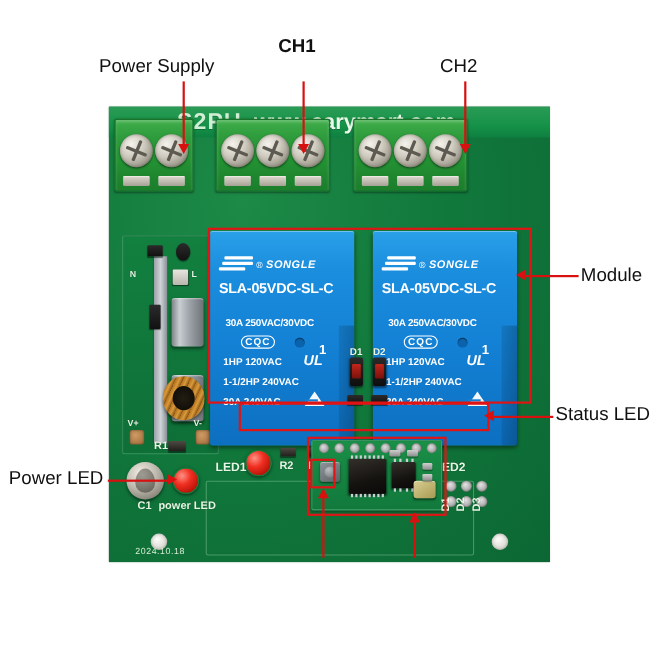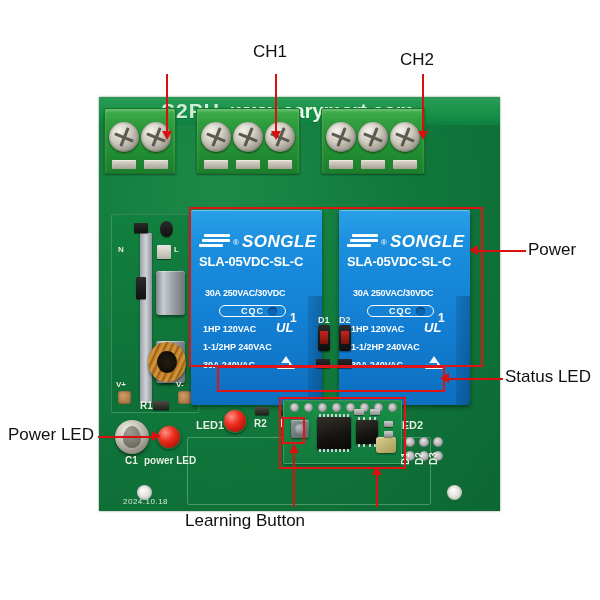--- a/index.html
+++ b/index.html
@@ -123,26 +123,26 @@
   .relay .songle-mark{
     width:31px;height:18px;position:relative;margin-right:3px;
   }
   .relay .songle-mark i{
     position:absolute;left:0;height:3px;background:#fff;border-radius:1px;display:block;
   }
   .relay .songle-mark i:nth-child(1){top:1px;width:26px;left:5px;}
   .relay .songle-mark i:nth-child(2){top:6px;width:28px;left:3px;}
   .relay .songle-mark i:nth-child(3){top:11px;width:24px;left:0px;}
   .relay .reg{font-size:8px;vertical-align:super;margin-right:3px;}
-  .relay .songle-txt{font-size:17px;font-weight:700;font-style:italic;letter-spacing:.5px;}
+  .relay .songle-txt{font-size:10px;font-weight:700;font-style:italic;letter-spacing:.5px;}
   .relay .model{position:absolute;left:8px;top:44px;font-size:13px;font-weight:700;letter-spacing:-.2px;}
   .relay .rating{position:absolute;left:14px;top:78px;font-size:9px;font-weight:700;letter-spacing:-.2px;}
   .relay .cqc{
     position:absolute;left:28px;top:95px;font-size:9px;font-weight:700;
-    border:1.4px solid #fff;border-radius:9px;padding:0px 21px;letter-spacing:1px;
+    border:1.4px solid #fff;border-radius:9px;padding:0px 3px;letter-spacing:1px;
   }
   .relay .hole{
     position:absolute;left:77px;top:97px;width:9px;height:9px;border-radius:50%;
     background:#0b63ad;box-shadow:inset 0 1px 1px rgba(0,0,0,.5);
   }
   .relay .l1{position:absolute;left:12px;top:114px;font-size:9px;font-weight:700;}
   .relay .l2{position:absolute;left:12px;top:132px;font-size:9px;font-weight:700;}
   .relay .l3{position:absolute;left:12px;top:150px;font-size:9px;font-weight:700;}
   .relay .ul{
     position:absolute;left:85px;top:110px;font-size:13px;font-weight:700;font-style:italic;
@@ -476,47 +476,47 @@
     <div class="silk-s" style="left:45px;top:358px;font-size:10px;">power LED</div>
     <div class="silk-s" style="left:41px;top:303px;font-size:10px;">R1</div>
     <div class="smd smd-b" style="left:54px;top:304px;width:16px;height:9px;"></div>
 
     <div class="mount-hole" style="left:38px;top:388px;"></div>
     <div class="mount-hole" style="left:348px;top:388px;"></div>
     <div class="silk-date" style="left:24px;top:400px;">2024.10.18</div>
 
   </div>
 
+  <div class="callout" style="left:90px;top:50px;">Power Supply</div>
   <div class="ann-line ann-vline" style="left:166px;top:74px;height:60px;"></div>
   <div class="arrow-down" style="left:162px;top:131px;"></div>
 
-  <div class="callout" style="left:253px;top:42px;">CH1</div>
+  <div class="callout" style="left:253px;top:32px;font-weight:bold;">CH1</div>
   <div class="ann-line ann-vline" style="left:275px;top:74px;height:60px;"></div>
   <div class="arrow-down" style="left:271px;top:131px;"></div>
 
   <div class="callout" style="left:400px;top:50px;">CH2</div>
   <div class="ann-line ann-vline" style="left:422px;top:74px;height:60px;"></div>
   <div class="arrow-down" style="left:418px;top:131px;"></div>
 
   <div class="ann-box" style="left:189px;top:207px;width:294px;height:160px;"></div>
-  <div class="callout" style="left:528px;top:240px;">Power</div>
+  <div class="callout" style="left:528px;top:240px;">Module</div>
   <div class="ann-line ann-hline" style="left:478px;top:250px;width:48px;"></div>
   <div class="arrow-left" style="left:469px;top:245px;"></div>
 
   <div class="ann-box" style="left:217px;top:366px;width:228px;height:26px;"></div>
   <div class="callout" style="left:505px;top:367px;">Status LED</div>
   <div class="ann-line ann-hline" style="left:449px;top:378px;width:54px;"></div>
   <div class="arrow-left" style="left:440px;top:373px;"></div>
 
   <div class="callout" style="left:8px;top:425px;">Power LED</div>
   <div class="ann-line ann-hline" style="left:98px;top:436px;width:55px;"></div>
   <div class="arrow-right" style="left:152px;top:431px;"></div>
 
   <div class="ann-box" style="left:282px;top:417px;width:23px;height:27px;"></div>
-  <div class="callout" style="left:185px;top:511px;">Learning Button</div>
   <div class="ann-line ann-vline" style="left:293px;top:452px;height:55px;"></div>
   <div class="arrow-up" style="left:289px;top:444px;"></div>
 
   <div class="ann-box" style="left:279px;top:397px;width:127px;height:72px;"></div>
   <div class="ann-line ann-vline" style="left:376px;top:474px;height:33px;"></div>
   <div class="arrow-up" style="left:372px;top:466px;"></div>
 
 </div>
 
 </body></html>

